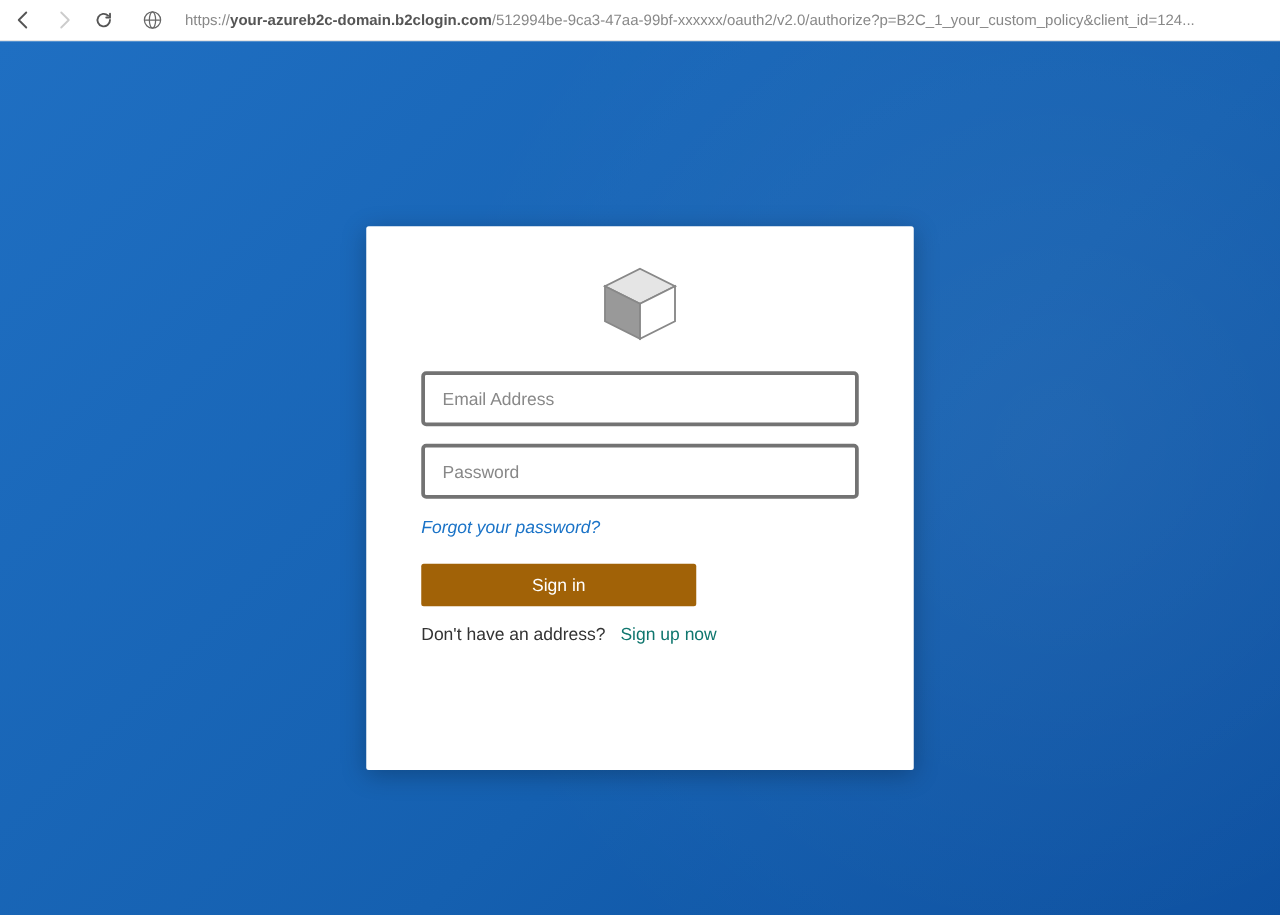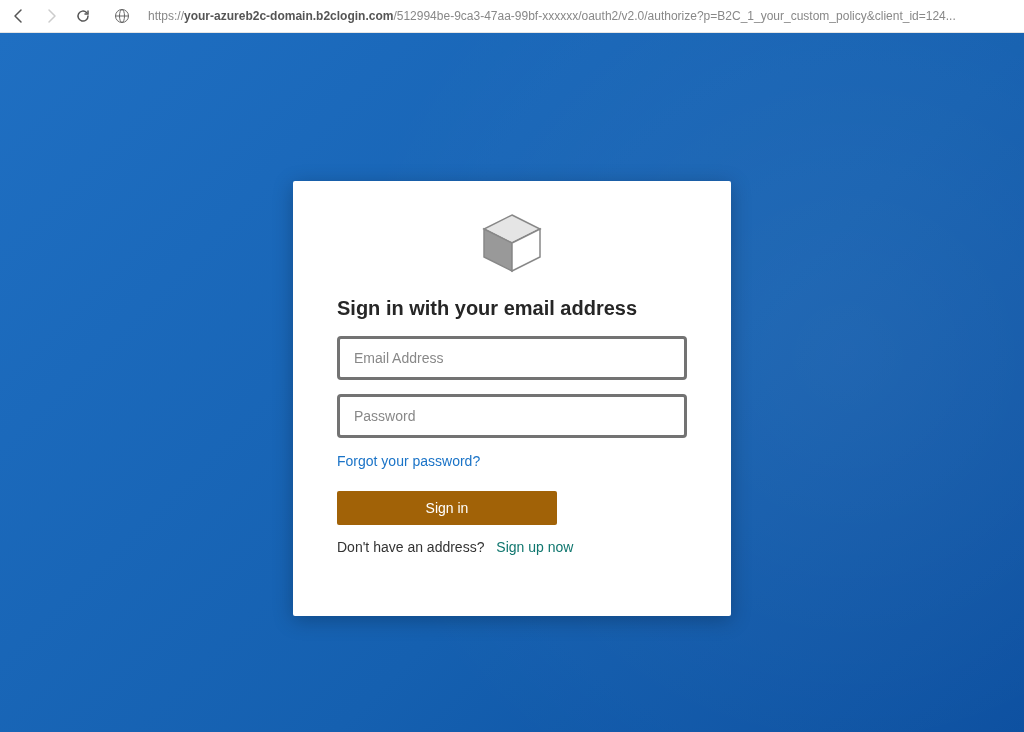--- a/index.html
+++ b/index.html
@@ -119,20 +119,21 @@
     .input-field::placeholder {
       color: #888;
     }
     .forgot-link {
       display: inline-block;
       color: #1a73c7;
       font-size: 14px;
       text-decoration: none;
       margin-bottom: 22px;
       cursor: pointer;
+      font-style: italic;
     }
     .signin-btn {
       width: 220px;
       height: 34px;
       background: #a16207;
       color: #fff;
       border: none;
       border-radius: 2px;
       font-size: 14px;
       cursor: pointer;
@@ -186,21 +187,20 @@
 
 <div class="page-content">
   <div class="login-card">
     <div class="logo-container">
       <svg class="cube-icon" viewBox="0 0 72 64">
         <polygon points="36,4 64,18 36,32 8,18" fill="#e5e5e5" stroke="#888" stroke-width="1.5"></polygon>
         <polygon points="8,18 36,32 36,60 8,46" fill="#999" stroke="#888" stroke-width="1.5"></polygon>
         <polygon points="36,32 64,18 64,46 36,60" fill="#fff" stroke="#888" stroke-width="1.5"></polygon>
       </svg>
     </div>
-    <h1 class="card-title">Sign in with your email address</h1>
     <input type="text" class="input-field" placeholder="Email Address" style="">
     <input type="password" class="input-field" placeholder="Password" style="">
     <a class="forgot-link">Forgot your password?</a>
     <button class="signin-btn">Sign in</button>
     <div class="signup-row">
       <span>Don't have an address?</span>
       <a class="signup-link">Sign up now</a>
     </div>
   </div>
 </div>

